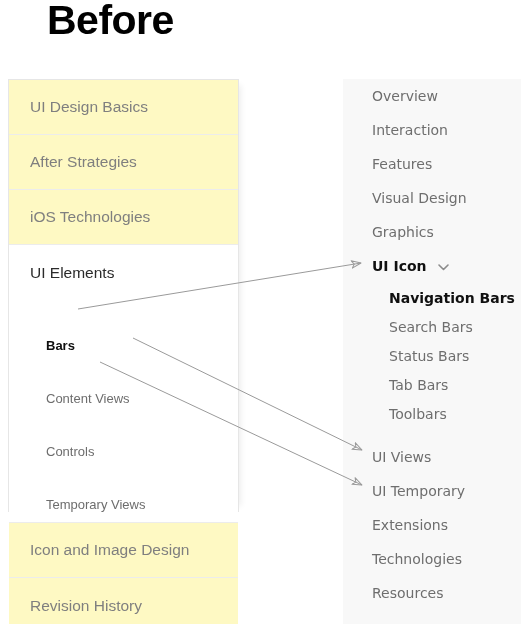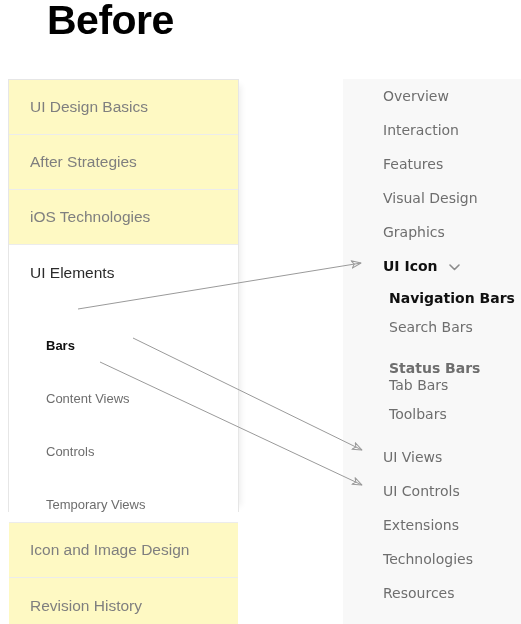--- a/index.html
+++ b/index.html
@@ -104,21 +104,21 @@
     left: 343px;
     top: 79px;
     width: 178px;
     height: 545px;
     background: #f8f8f8;
     box-sizing: border-box;
   }
 
   .af-item {
     position: absolute;
-    left: 40px;
+    left: 29px;
     font-family: "DejaVu Sans", sans-serif;
     font-size: 14px;
     color: #6e6e6e;
     white-space: nowrap;
     line-height: 18px;
     display: flex;
     align-items: center;
   }
   .af-item.bold {
     color: #101010;
@@ -228,35 +228,35 @@
         </svg>
       </span>
     </div>
 
     <div class="af-item sub current" style="top:210px;">
       <span>Navigation Bars</span>
     </div>
     <div class="af-item sub" style="top:239px;">
       <span>Search Bars</span>
     </div>
-    <div class="af-item sub" style="top:280px;font-weight:bold;">
+    <div class="af-item sub" style="top:268px;">
       <span>Status Bars</span>
     </div>
     <div class="af-item sub" style="top:297px;">
       <span>Tab Bars</span>
     </div>
     <div class="af-item sub" style="top:326px;">
       <span>Toolbars</span>
     </div>
 
     <div class="af-item" style="top:369px;">
       <span>UI Views</span>
     </div>
     <div class="af-item" style="top:403px;">
-      <span>UI Controls</span>
+      <span>UI Temporary</span>
     </div>
     <div class="af-item" style="top:437px;">
       <span>Extensions</span>
     </div>
     <div class="af-item" style="top:471px;">
       <span>Technologies</span>
     </div>
     <div class="af-item" style="top:505px;justify-content:center;">
       <span>Resources</span>
     </div>

